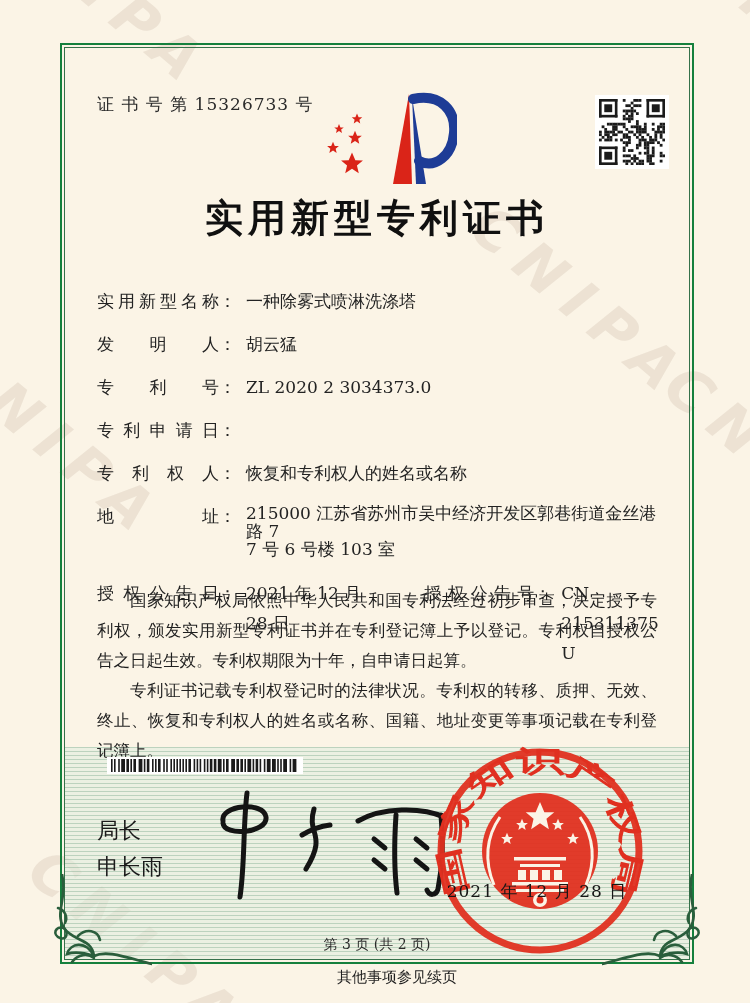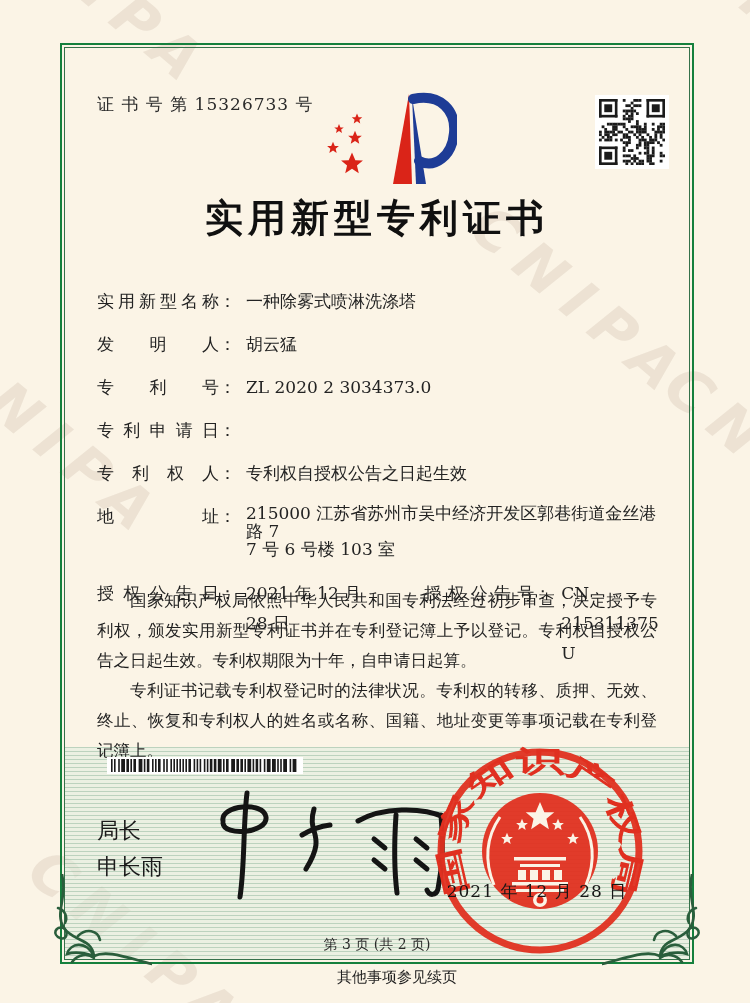--- a/index.html
+++ b/index.html
@@ -292,21 +292,21 @@
           <span class="fcolon">：</span>
         <span class="fvalue">ZL 2020 2 3034373.0</span>
       </div>
       <div class="frow">
         <span class="flabel">专利申请日</span>
           <span class="fcolon">：</span>
       </div>
       <div class="frow">
         <span class="flabel">专利权人</span>
           <span class="fcolon">：</span>
-        <span class="fvalue">专利权自授权公告之日起生效</span>
+        <span class="fvalue">恢复和专利权人的姓名或名称</span>
       </div>
       <div class="frow" style="margin-bottom:20px">
         <span class="flabel">地址</span>
           <span class="fcolon">：</span>
         <span class="fvalue" style="line-height:18px;padding-top:3px">215000 江苏省苏州市吴中经济开发区郭巷街道金丝港路 7
 7 号 6 号楼 103 室</span>
       </div>
       <div class="frow grant-row">
         <span class="flabel">授权公告日</span>
           <span class="fcolon">：</span>

